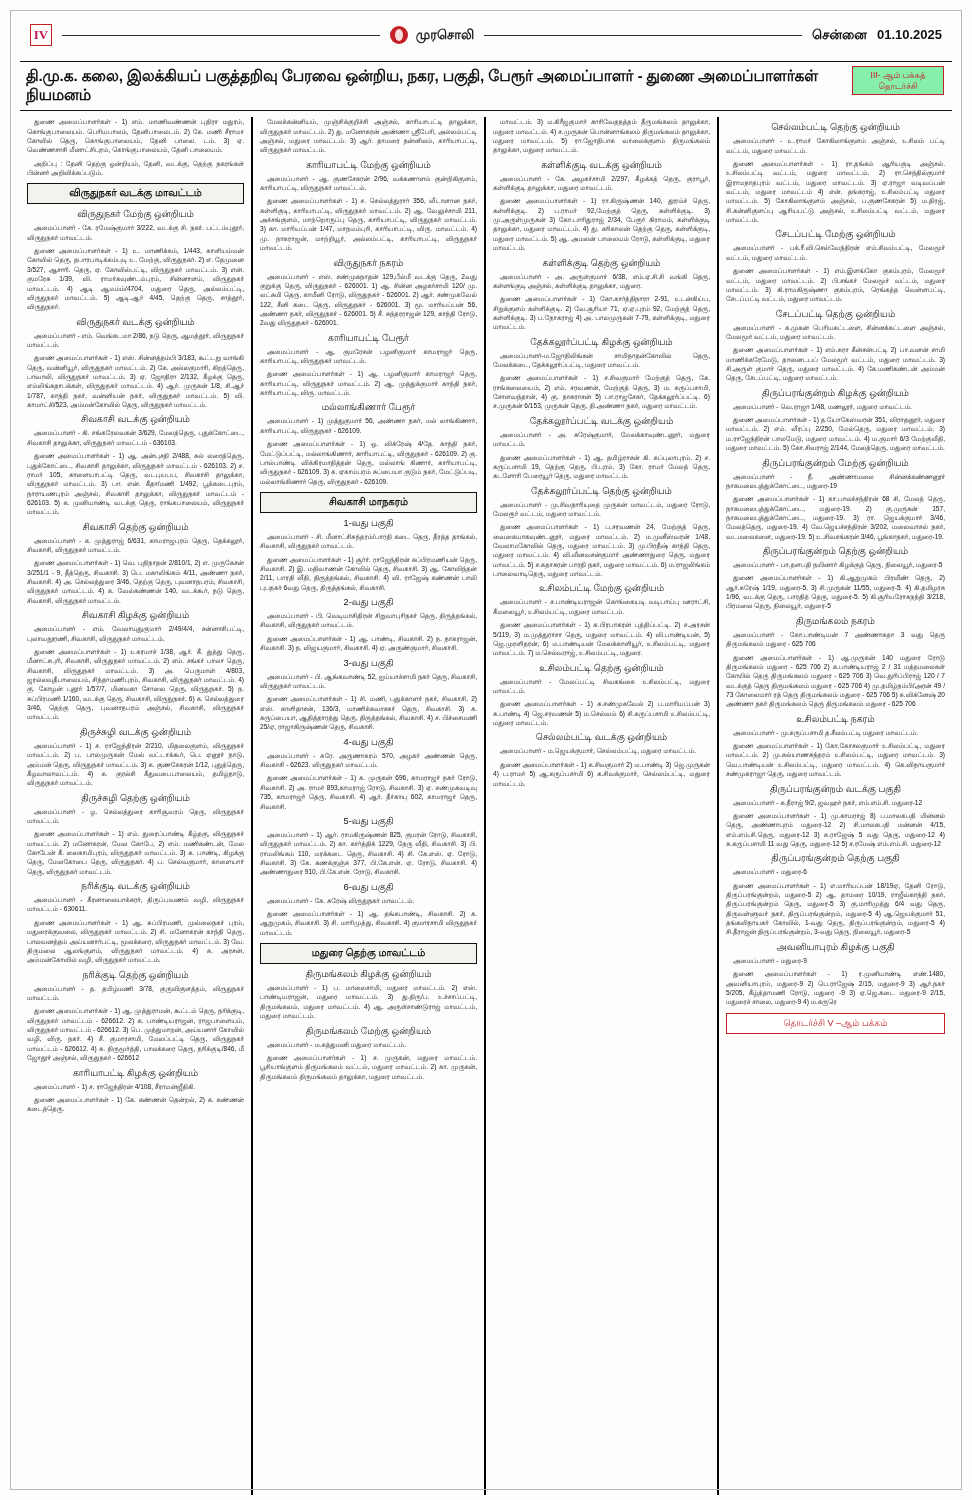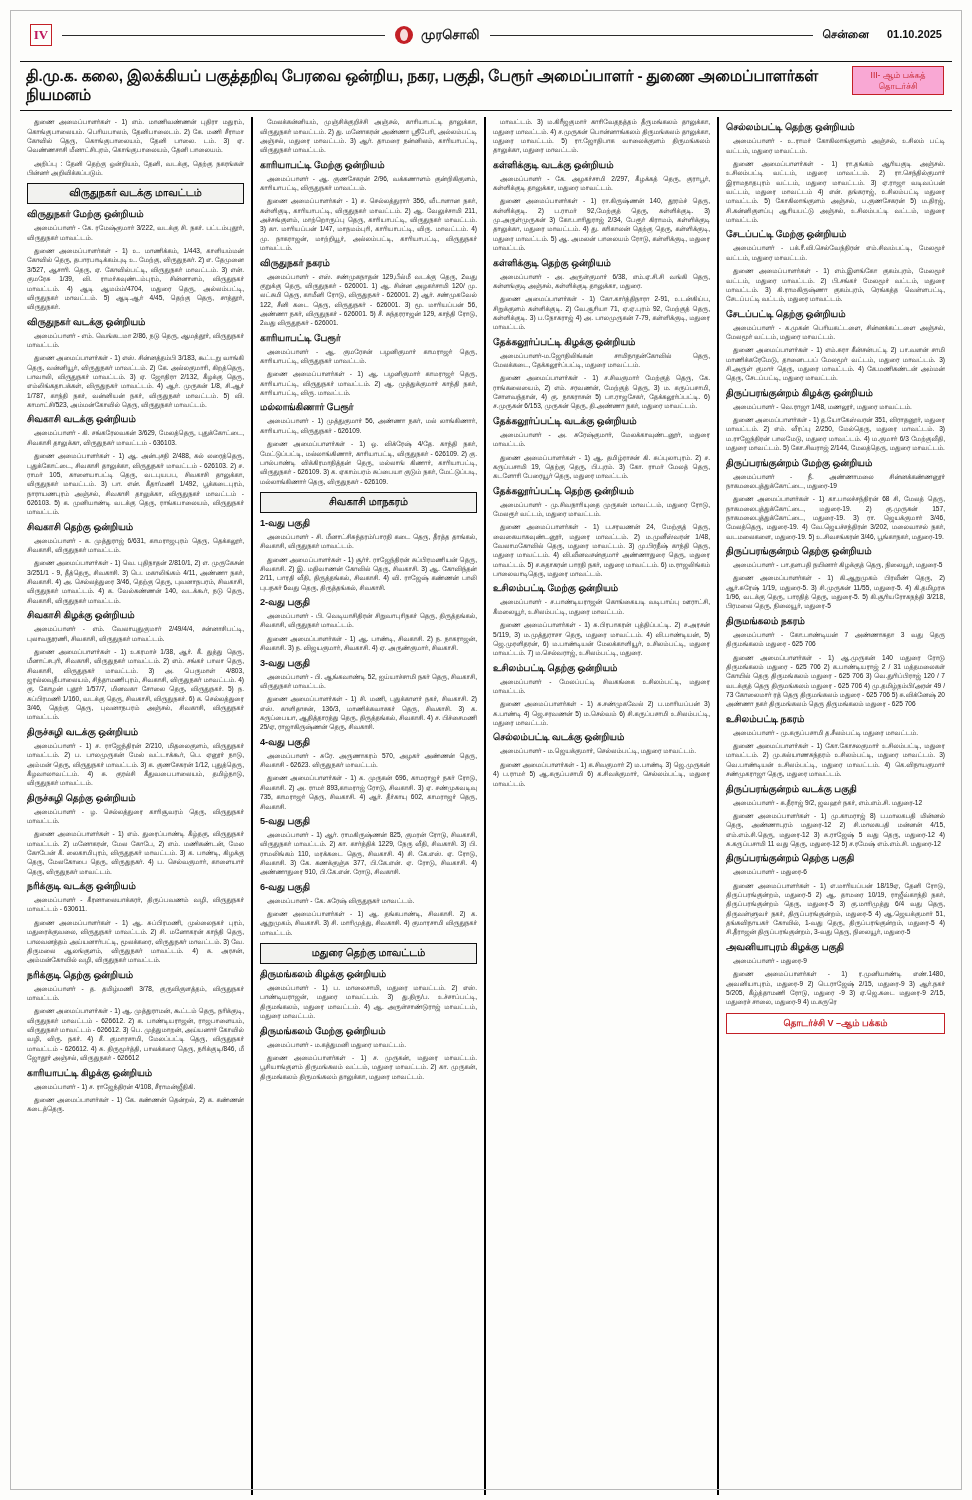--- a/index.html
+++ b/index.html
@@ -65,23 +65,23 @@
   .logo-text {
     font-size: 13px; font-weight: bold; color:#1b1b1b;
   }
   .masthead-rule-right {
     flex: 1 1 auto;
     height: 1px;
     background: #2b2b2b;
     margin: 0 10px;
   }
   .masthead-right {
-    font-size: 11px; font-weight: bold; color:#111;
+    font-size: 13px; font-weight: bold; color:#111;
     white-space: nowrap;
-    display:flex; gap:18px;
+    display:flex; gap:10px;
   }
   
   .headline-wrap{
     margin: 9px 6px 0 6px;
     border-top: 1.6px solid #111;
     border-bottom: 1.6px solid #111;
     padding: 5px 6px 6px 6px;
     position: relative;
     min-height: 34px;
     display:flex; align-items:center;
@@ -98,21 +98,21 @@
   }
   .cont-badge {
     position:absolute;
     right: 8px; top: 4px;
     border: 1px solid #c32026;
     color:#c32026;
     font-size: 8.5px;
     line-height: 1.25;
     padding: 3px 5px;
     text-align:center;
-    background:#f9a8d4;
+    background:#86efac;
     max-width: 92px;
   }
   
   .cols {
     margin: 6px 6px 0 6px;
     display: grid;
     grid-template-columns: repeat(4, 1fr);
     gap: 0;
     height: 1378px;
   }
@@ -126,41 +126,41 @@
     font-size: 6.6px;
     line-height: 1.42;
     text-align: justify;
     margin: 0 0 4px 0;
     color: #161616;
     font-family: "Liberation Sans", sans-serif;
   }
   p.para.ind { text-indent: 7px; }
   h3.sub {
     font-size: 9.2px;
-    font-weight: bold;
-    text-align: left;
+    font-weight: normal;
+    text-align: center;
     margin: 5px 0 3px 0;
     color: #111;
   }
   .banner {
     border: 1.2px solid #111;
     background: #f2f2ef;
     text-align:center;
     font-size: 10px;
     font-weight: bold;
     padding: 3px 2px;
     margin: 6px 0 4px 0;
     color:#111;
   }
   .footer-badge{
     border: 1px solid #c32026;
     background:#fff;
     color:#c32026;
     font-size: 9px;
-    font-weight: bold;
+    font-weight: normal;
     text-align:center;
     padding: 4px 2px;
     margin-top: 6px;
   }
 </style>
 </head>
 <body>
 
 <div class="page">
   <div class="page-border"></div>

